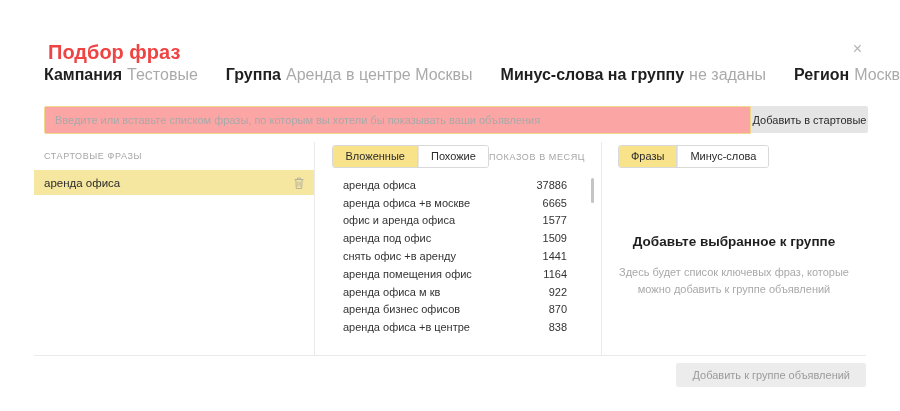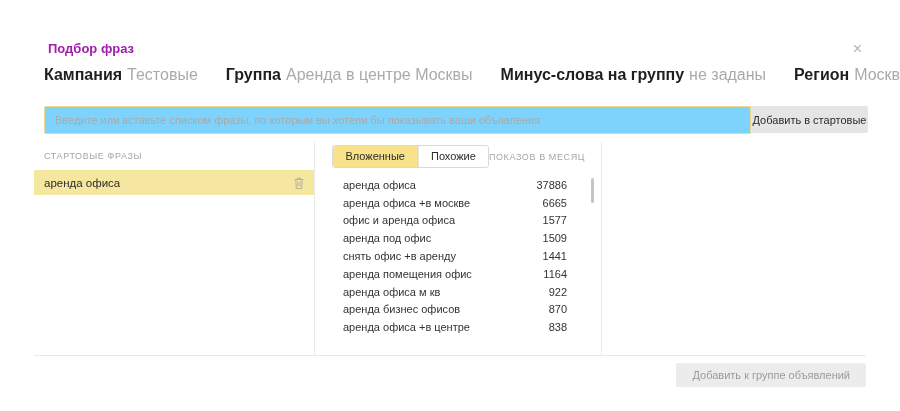--- a/index.html
+++ b/index.html
@@ -7,34 +7,34 @@
   body {
     background:#ffffff;
     font-family:"Liberation Sans", sans-serif;
     color:#333;
     position:relative;
     overflow:hidden;
   }
   .modal { position:absolute; inset:0; background:#fff; }
 
   
-  .title { position:absolute; top:41px; left:48px; font-size:13px; font-weight:bold; color:#a21caf; }
+  .title { position:absolute; top:41px; left:48px; font-size:20px; font-weight:bold; color:#ef4444; }
   .close { position:absolute; top:41px; right:38px; font-size:16px; line-height:16px; color:#b3b3b3; cursor:pointer; }
 
   
   .crumbs { position:absolute; top:66px; left:44px; display:flex; gap:28px; font-size:16px; white-space:nowrap; }
   .crumb .lbl { font-weight:bold; color:#1f1f1f; margin-right:5px; }
   .crumb .val { color:#aaaaaa; }
 
   
   .search-row { position:absolute; top:106px; left:44px; right:32px; height:27px; display:flex; }
   .search-input {
     flex:1; height:27px; border:1px solid #eeda8c; border-radius:2px 0 0 2px;
     padding:13px 10px; font-size:11px; color:#333; outline:none;
-    font-family:"Liberation Sans", sans-serif; background:#7dd3fc;
+    font-family:"Liberation Sans", sans-serif; background:#fca5a5;
   }
   .search-input::placeholder { color:#a9a9a9; }
   .add-start-btn {
     width:117px; height:27px; border:none; background:#e5e5e5; color:#2b2b2b;
     font-size:11px; font-family:"Liberation Sans", sans-serif; cursor:pointer; border-radius:0 2px 2px 0;
   }
 
   
   .content { position:absolute; top:142px; left:34px; right:34px; bottom:56px; display:flex; }
   .col-left  { width:280px; }
@@ -169,20 +169,32 @@
           </div>
             <div class="sug-row">
             <span class="phrase">аренда офиса +в центре</span>
             <span class="shows">838</span>
           </div>
           </div>
         <div class="scroll-thumb"></div>
       </div>
     </div>
 
+    <div class="col-right">
+      <div class="tabs-row">
+        <div class="tab-group">
+          <span class="tab active">Фразы</span>
+          <span class="tab">Минус-слова</span>
+        </div>
+      </div>
+      <div class="empty">
+        <div class="empty-title">Добавьте выбранное к группе</div>
+        <div class="empty-text">Здесь будет список ключевых фраз, которые можно добавить к группе объявлений</div>
+      </div>
+    </div>
 
   </div>
 
   <div class="footer">
     <div class="footer-divider"></div>
     <button class="add-group-btn">Добавить к группе объявлений</button>
   </div>
 
 </div>
 

